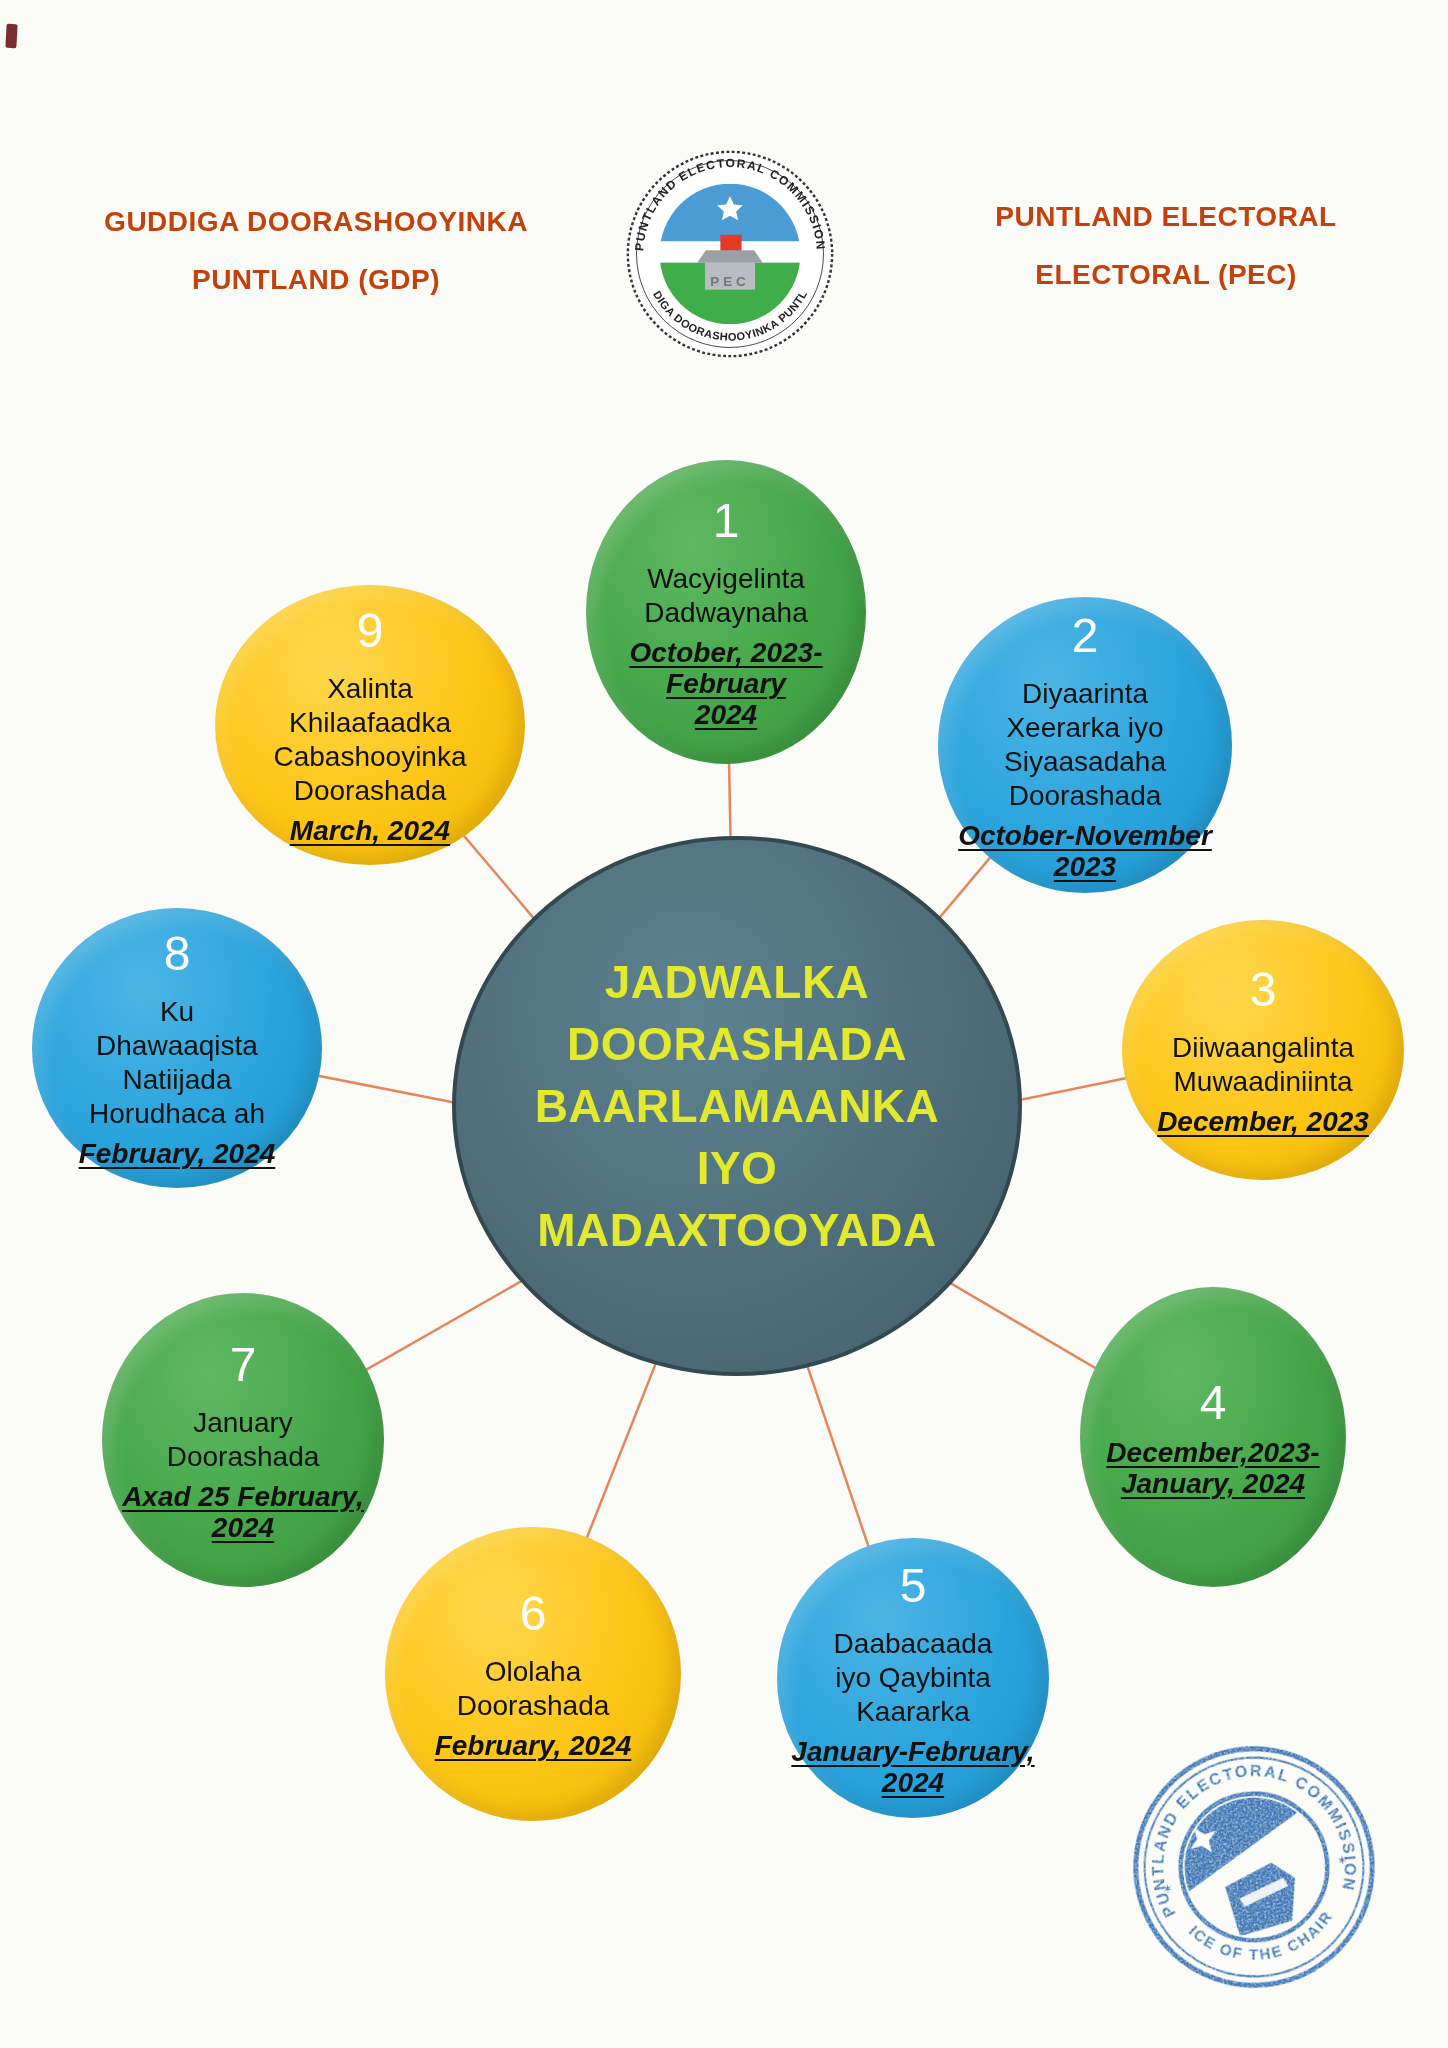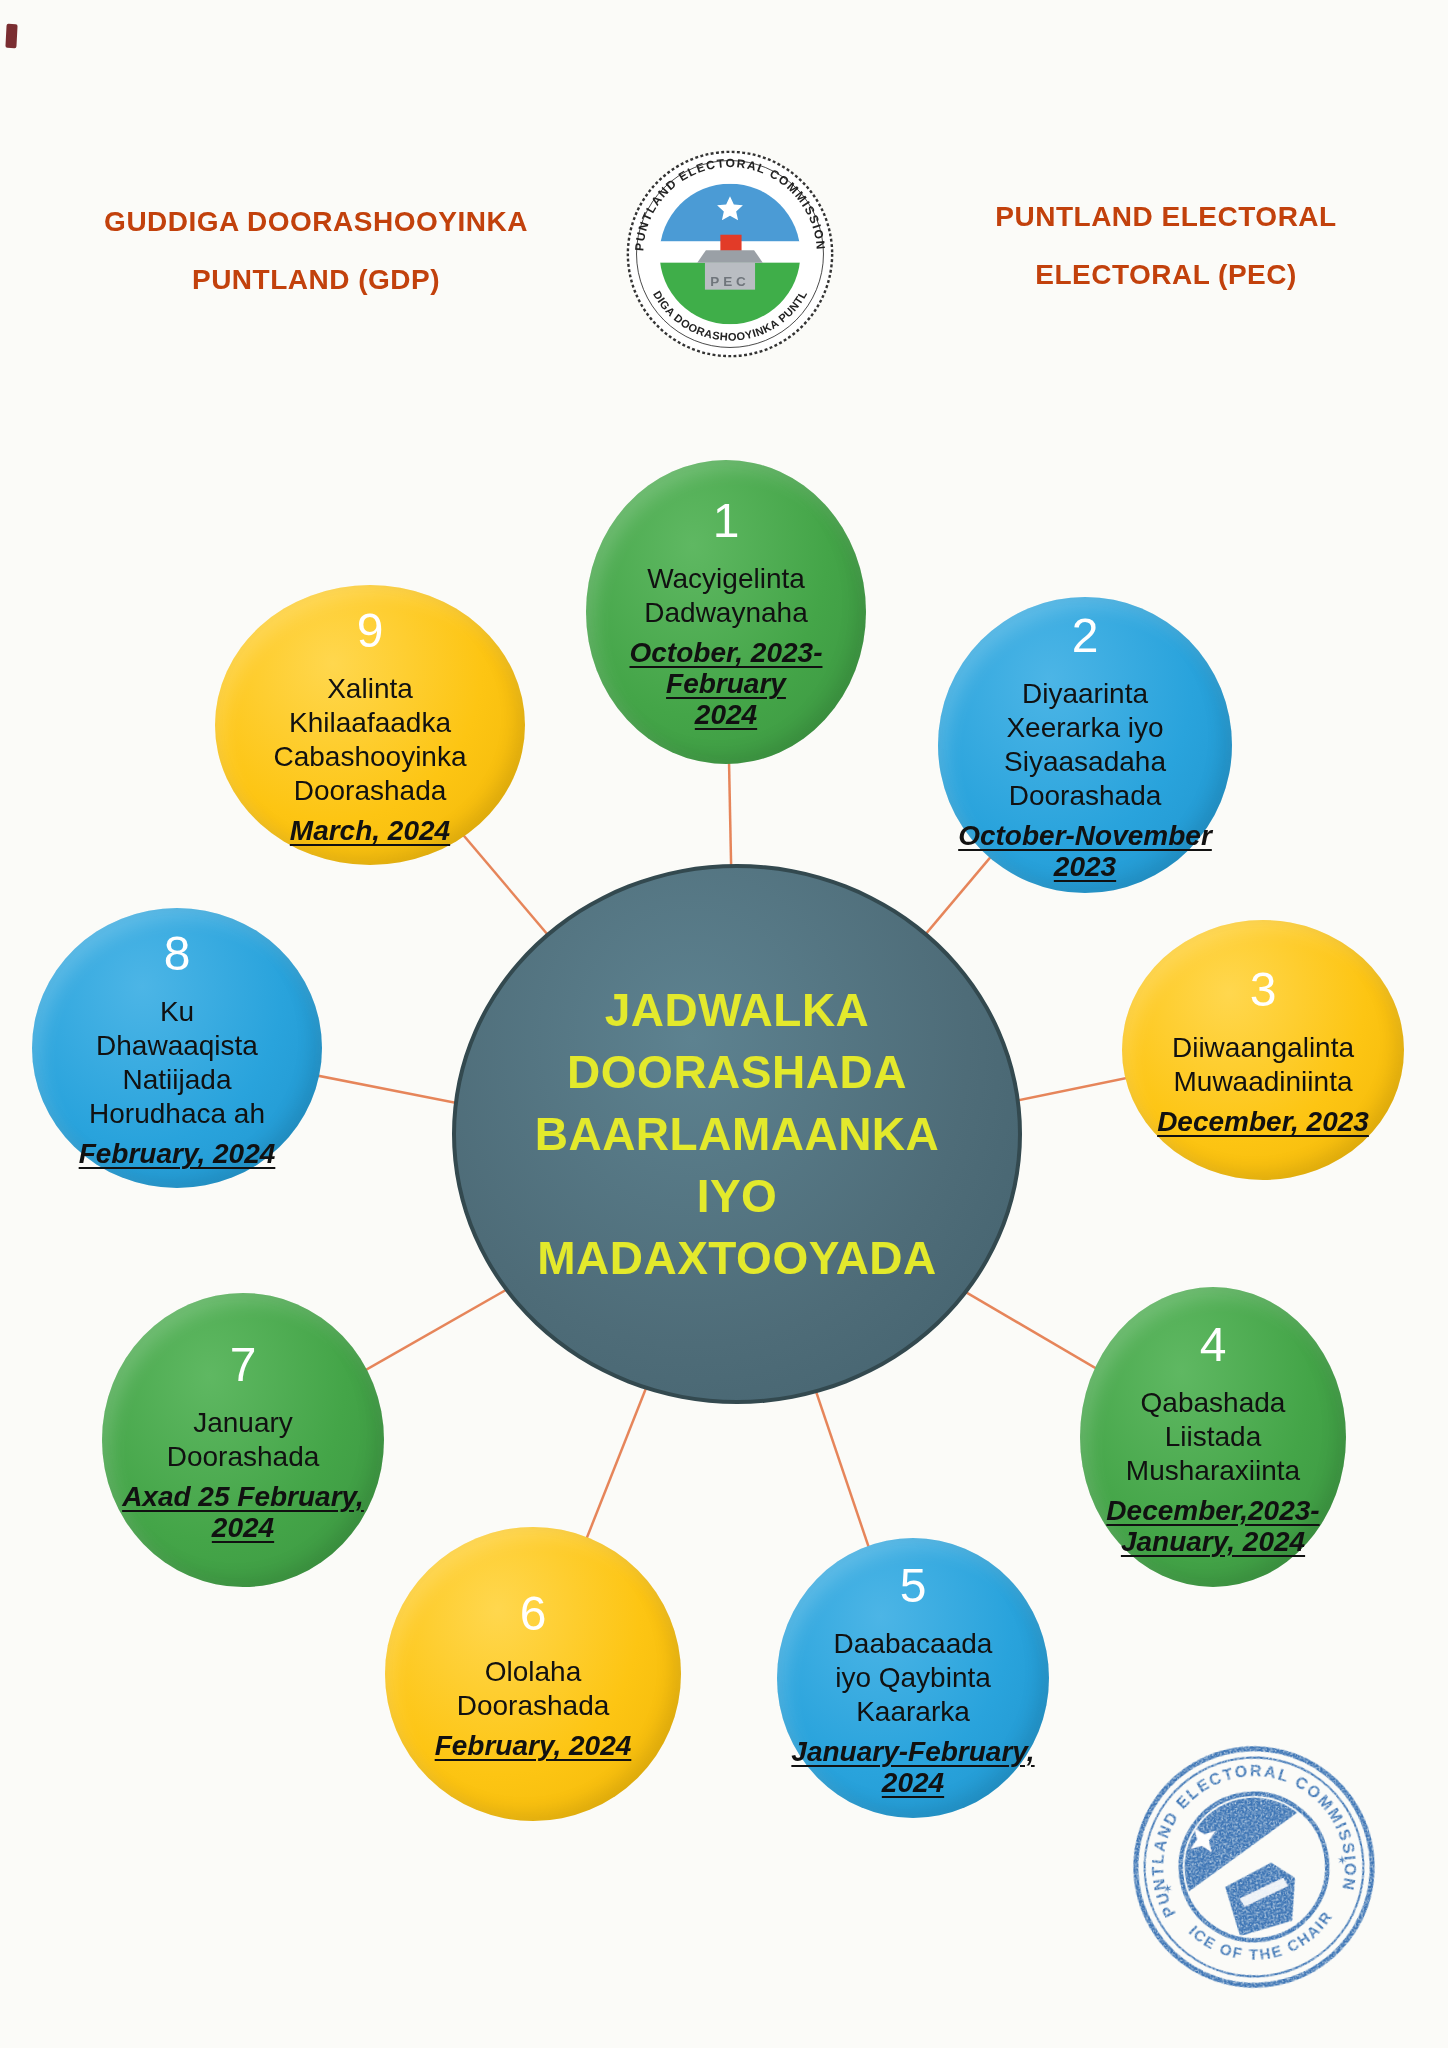--- a/index.html
+++ b/index.html
@@ -94,21 +94,21 @@
       <line x1="737" y1="1158" x2="1085" y2="745" stroke="#e6855a" stroke-width="2.5"></line>
       <line x1="737" y1="1158" x2="1263" y2="1050" stroke="#e6855a" stroke-width="2.5"></line>
       <line x1="737" y1="1158" x2="1213" y2="1437" stroke="#e6855a" stroke-width="2.5"></line>
       <line x1="737" y1="1158" x2="913" y2="1678" stroke="#e6855a" stroke-width="2.5"></line>
       <line x1="737" y1="1158" x2="533" y2="1674" stroke="#e6855a" stroke-width="2.5"></line>
       <line x1="737" y1="1158" x2="243" y2="1440" stroke="#e6855a" stroke-width="2.5"></line>
       <line x1="737" y1="1158" x2="177" y2="1048" stroke="#e6855a" stroke-width="2.5"></line>
       <line x1="737" y1="1158" x2="370" y2="725" stroke="#e6855a" stroke-width="2.5"></line>
     </svg>
 
-  <div id="center-ellipse" style="left: 452px; top: 864px; width: 570px; height: 540px;">
+  <div id="center-ellipse" style="left: 452px; top: 836px; width: 570px; height: 540px;">
     <div>JADWALKA
 DOORASHADA
 BAARLAMAANKA
 IYO
 MADAXTOOYADA</div>
   </div>
 
   <div id="nodes">
     <div class="node" style="left: 586px; top: 460px; width: 280px; height: 304px; background: radial-gradient(at 38% 28%, rgb(95, 184, 98) 0%, rgb(68, 165, 72) 55%, rgb(58, 148, 64) 100%);">
       <div class="num">1</div>
@@ -130,23 +130,20 @@
 
     <div class="node" style="left: 1122px; top: 920px; width: 282px; height: 260px; background: radial-gradient(at 38% 28%, rgb(255, 215, 78) 0%, rgb(253, 197, 19) 55%, rgb(239, 181, 6) 100%);">
       <div class="num">3</div>
       <div class="title">Diiwaangalinta
 Muwaadiniinta</div>
       <div class="date">December, 2023</div>
     </div>
 
     <div class="node" style="left: 1080px; top: 1287px; width: 266px; height: 300px; background: radial-gradient(at 38% 28%, rgb(95, 184, 98) 0%, rgb(68, 165, 72) 55%, rgb(58, 148, 64) 100%);">
       <div class="num">4</div>
-      <div class="title">Qabashada
-Liistada
-Musharaxiinta</div>
       <div class="date">December,2023-
 January, 2024</div>
     </div>
 
     <div class="node" style="left: 777px; top: 1538px; width: 272px; height: 280px; background: radial-gradient(at 38% 28%, rgb(76, 181, 230) 0%, rgb(41, 163, 220) 55%, rgb(30, 147, 204) 100%);">
       <div class="num">5</div>
       <div class="title">Daabacaada
 iyo Qaybinta
 Kaararka</div>
       <div class="date">January-February,

